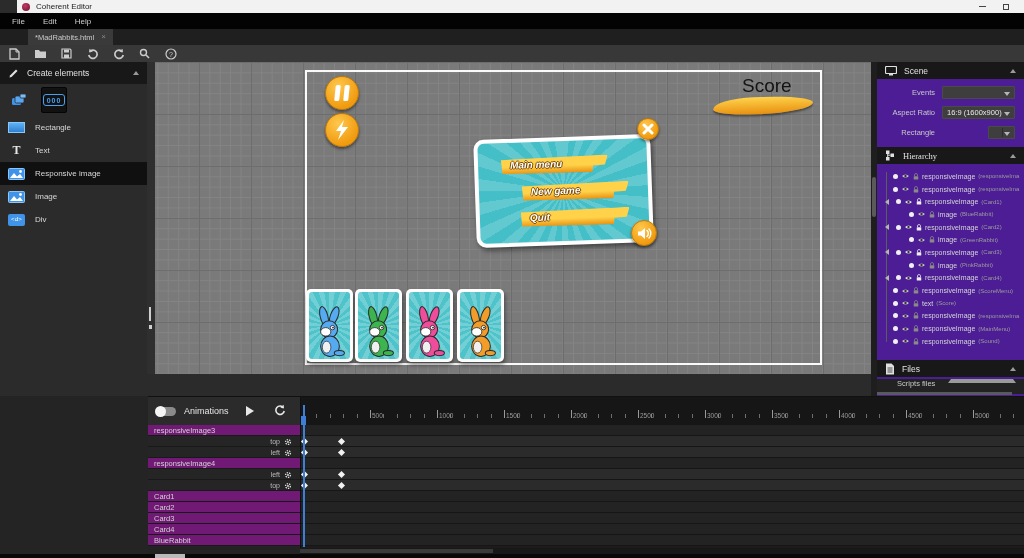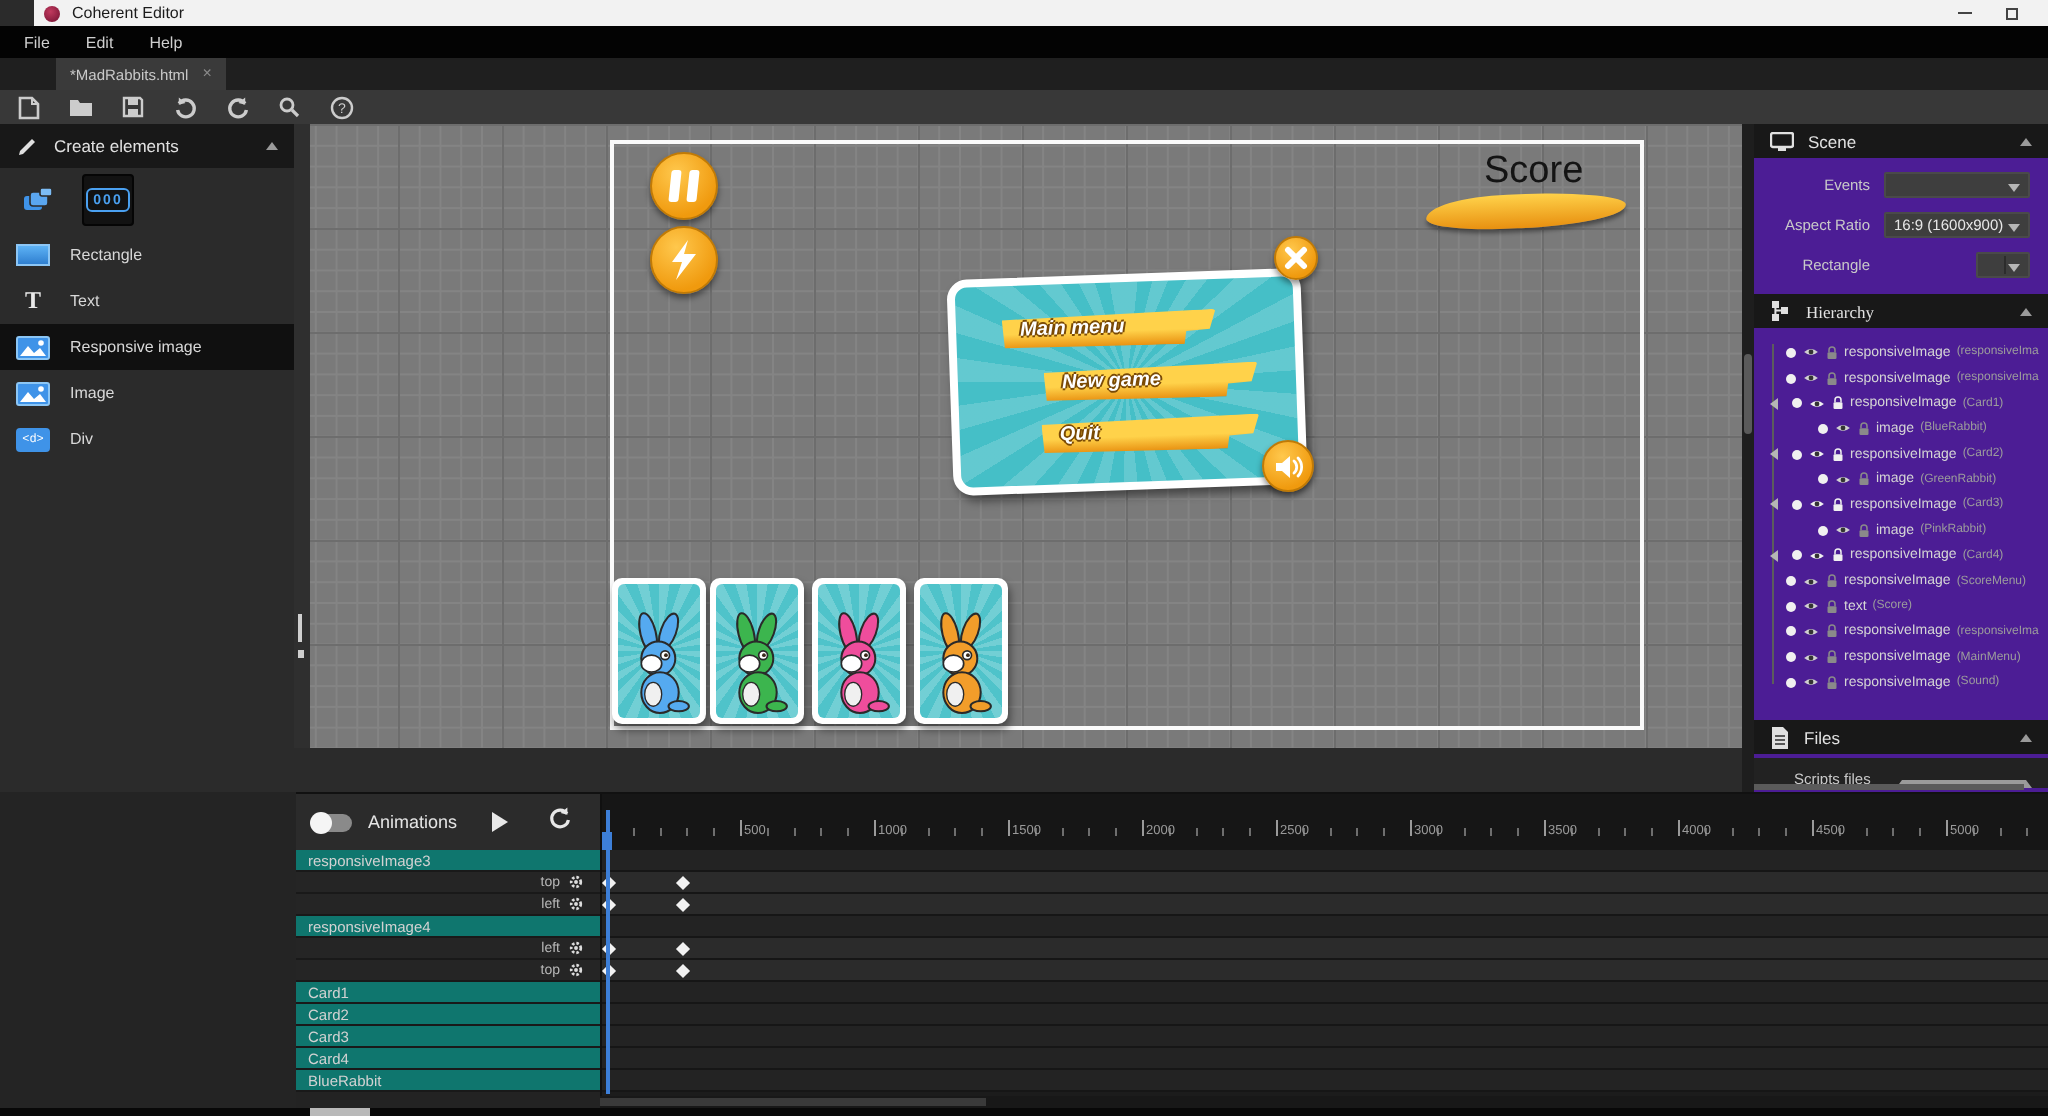--- a/index.html
+++ b/index.html
@@ -101,36 +101,36 @@
   .htree::before { content:""; position:absolute; left:9px; top:8px; bottom:14px; width:1px; background:#5c5c5c; }
   .hrow { position:relative; height:12.7px; display:flex; align-items:center; gap:3px; padding-left:10px; white-space:nowrap; overflow:hidden; }
   .hrow .tri-l { width:0; height:0; border-top:3px solid transparent; border-bottom:3px solid transparent; border-right:4px solid #b5b5b5; margin-left:-8px; margin-right:4px; }
   .hrow.child { padding-left:26px; }
   .hrow .dot { width:5px; height:5px; border-radius:50%; background:#f0f0f0; flex:none; }
   .hrow svg { flex:none; }
   .h-type { font-size:7px; color:#d5d5d5; }
   .h-name { font-size:6px; color:#9c9c9c; }
 
   .files-header { margin-top:4px; }
-  .scripts-row { height:15px; background:#222; display:flex; align-items:flex-end; margin-top:2px; padding:0 8px; }
+  .scripts-row { height:15px; background:#222; display:flex; align-items:flex-start; margin-top:2px; padding:0 8px; }
   .scripts-row span { flex:1; font-size:7.5px; color:#c9c9c9; padding-left:12px; }
   .rp-bottom-scroll { position:absolute; left:0; bottom:1px; width:135px; height:3px; background:#5a5a5a; }
 
   
   .bottom-fill { position:absolute; left:0; top:396px; width:148px; height:162px; background:#242424; }
   .timeline { position:absolute; left:148px; top:396px; width:876px; height:162px; background:#1f1f1f; border-top:1px solid #111; }
   .tl-left { position:absolute; left:0; top:0; width:152px; height:162px; background:#232323; }
   .tl-left-header { height:28px; display:flex; align-items:center; gap:8px; padding-left:8px; background:#2b2b2b;justify-content:space-between; }
   .toggle { position:relative; width:20px; height:9px; background:#8a8a8a; border-radius:5px; flex:none; }
   .toggle::before { content:""; position:absolute; left:-1px; top:-1px; width:11px; height:11px; border-radius:50%; background:#f5f5f5; }
   .tl-title { font-size:9px; color:#e5e5e5; flex:1; }
   .play-btn { width:0; height:0; border-top:5px solid transparent; border-bottom:5px solid transparent; border-left:8px solid #e8e8e8; margin-right:12px; }
   .restart-btn { margin-right:14px; }
   .trow { height:11px; border-bottom:1px solid #191919; display:flex; align-items:center; }
-  .trow.group { background:#0f766e; padding-left:6px; }
+  .trow.group { background:#701a75; padding-left:6px; }
   .trow.group span { font-size:7.5px; color:#d2d2d2; }
   .trow.prop { background:#252525; justify-content:flex-end; gap:4px; padding-right:8px; }
   .trow.prop .plabel { font-size:7px; color:#b8b8b8; }
 
   .tl-lanes { position:absolute; left:152px; top:0; right:0; height:162px; background:#1c1c1c; border-left:1px solid #101010; }
   .ruler { position:relative; height:28px; background:#161616; overflow:hidden; }
   .ruler-ticks-minor { position:absolute; left:2px; right:0; bottom:7px; height:4px; background:repeating-linear-gradient(90deg,#6e6e6e 0 1px, transparent 1px 13.4px); }
   .ruler-ticks-major { position:absolute; left:2px; right:0; bottom:7px; height:8px; background:repeating-linear-gradient(90deg,#9a9a9a 0 1px, transparent 1px 67px); }
   .rlabel { position:absolute; bottom:6px; font-size:6.5px; color:#9a9a9a; }
   .playflag { position:absolute; left:0px; bottom:0; width:5px; height:9px; background:#3d7fd8; }

